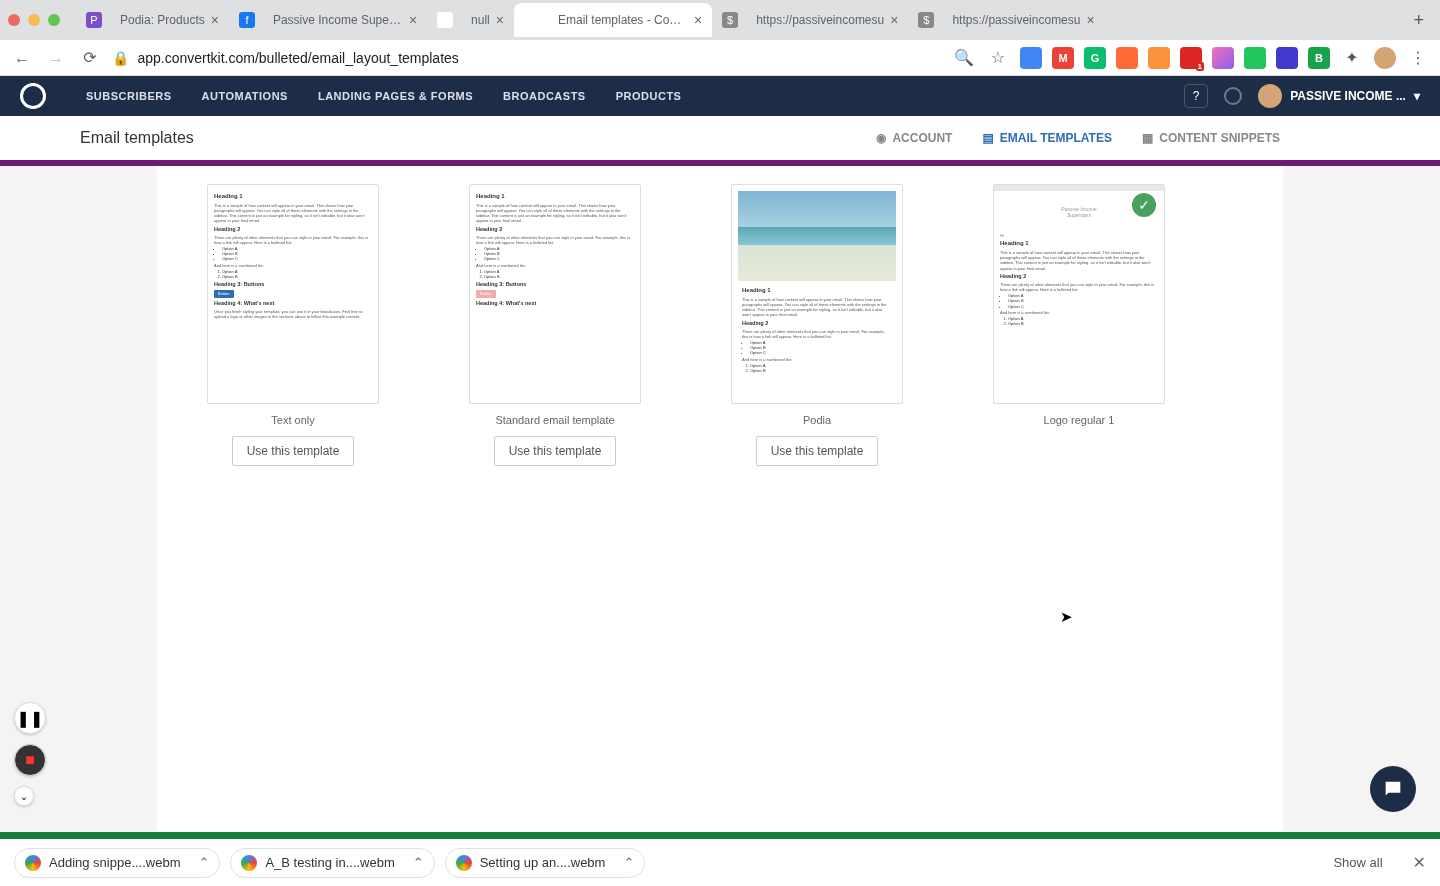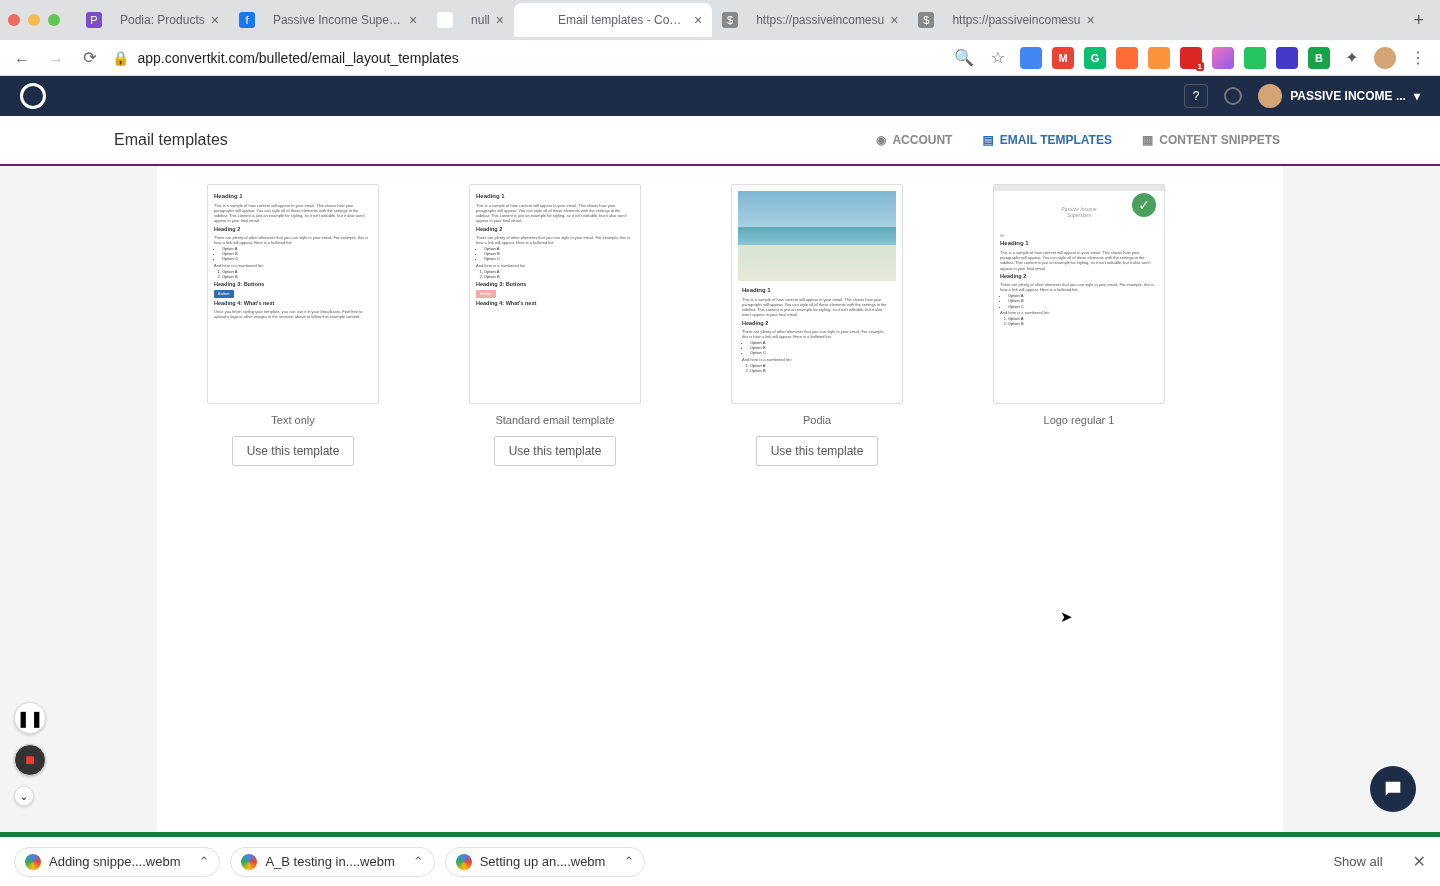--- a/index.html
+++ b/index.html
@@ -33,21 +33,21 @@
 .app-logo { width: 26px; height:26px; border:3px solid #fff; border-radius:50%; margin-right: 40px; }
 .nav-links { display:flex; gap: 30px; }
 .nav-link { color:#dbe0e8; font-size:11px; font-weight:600; letter-spacing:0.5px; cursor:pointer; }
 .app-nav-right { margin-left:auto; display:flex; align-items:center; gap:16px; }
 .help-btn { width:24px;height:24px;border:1px solid #556; border-radius:4px; display:flex;align-items:center;justify-content:center;color:#fff;font-size:12px; }
 .status-circle { width:18px;height:18px; border:2px solid #777; border-radius:50%; }
 .user-menu { display:flex; align-items:center; gap:8px; color:#fff; font-size:12px; font-weight:600; }
 .user-avatar { width:24px;height:24px; border-radius:50%; background:#d4a574; }
 
 
-.sub-nav { background:#fff; height:50px; border-bottom:2px solid #701a75; display:flex; align-items:center; padding: 0 0 0 114px; }
+.sub-nav { background:#fff; height:50px; border-bottom:6px solid #701a75; display:flex; align-items:center; padding: 0 0 0 80px; }
 .page-title { font-size:16px; color:#333; }
 .sub-tabs { margin-left:auto; display:flex; gap: 30px; padding-right: 160px; align-items:center; }
 .sub-tab { font-size:12px; font-weight:600; color:#888; display:flex; align-items:center; gap:6px; cursor:pointer; }
 .sub-tab.active { color:#2f6db3; }
 
 
 .content-area { position: absolute; top: 166px; bottom: 54px; left:0; right:0; background:#f4f4f4; display:flex; justify-content:center; }
 .content-card { width: 1126px; background:#fff; display:flex; padding: 18px 0px 40px 0px; }
 .templates-grid { flex:1; padding: 0 50px 0 50px; display:flex; flex-wrap:wrap; gap: 20px 90px; }
 .sidebar-right { width: 270px; padding-right: 22px; }
@@ -66,21 +66,21 @@
 .prev-btn-mini.pink { background:#f5a9a9; }
 
 .card-img { width:100%; height:90px; background:linear-gradient(to bottom, #7fb5d3 0%, #a8d0e0 40%, #5aa9b8 40%, #88c5d5 60%, #d8e5d5 60%, #e8e8d8 100%); }
 
 .logo-preview { background:#fff; position:relative; }
 .logo-header-bar { height:6px; background:#e8e8e8; margin:-6px -6px 4px -6px; }
 .check-badge { position:absolute; top:8px; right:8px; width:24px; height:24px; background:#4ba05e; border-radius:50%; display:flex; align-items:center; justify-content:center; color:#fff; font-size:14px; }
 .logo-img { width:50px; height:30px; margin: 6px auto; display:flex; align-items:center; justify-content:center; font-size:5px; color:#999; font-style:italic; text-align:center; }
 
 
-.downloads-bar { position:absolute; bottom:0; left:0; right:0; height:54px; background:#fff; border-top:5px solid #15803d; display:flex; align-items:center; padding: 0 14px; gap: 20px; }
+.downloads-bar { position:absolute; bottom:0; left:0; right:0; height:54px; background:#fff; border-top:7px solid #15803d; display:flex; align-items:center; padding: 0 14px; gap: 20px; }
 .download-item { display:flex; align-items:center; gap:8px; font-size:13px; color:#333; padding:6px 10px; border:1px solid #e0e0e0; border-radius:20px; cursor:pointer; }
 .download-item .dl-icon { width:16px;height:16px; border-radius:50%; background: conic-gradient(#4285f4 0deg, #ea4335 90deg, #fbbc05 180deg, #34a853 270deg, #4285f4 360deg); }
 .download-item .chev { color:#666; margin-left:10px; }
 .showall { margin-left:auto; font-size:13px; color:#555; cursor:pointer; }
 .dl-close { color:#666; font-size:16px; cursor:pointer; margin-left:10px; }
 
 
 .record-controls { position:fixed; left:14px; bottom:80px; display:flex; flex-direction:column; gap:10px; }
 .rec-btn { width:32px;height:32px; border-radius:50%; background:#fff; border:1px solid #ddd; display:flex; align-items:center;justify-content:center; box-shadow:0 1px 3px rgba(0,0,0,0.2); }
 .rec-btn.rec { background:#333; color:#f33; }
@@ -159,20 +159,27 @@
     <div class="ext-icon" style="background:#4338ca"></div>
     <div class="ext-icon" style="background:#16a34a">B</div>
     <div class="nav-icon" style="color:#555">✦</div>
     <div class="ext-icon" style="background:#d4a574;border-radius:50%"></div>
     <div class="nav-icon">⋮</div>
   </div>
 </div>
 
 <div class="app-nav">
   <div class="app-logo"></div>
+  <div class="nav-links" id="nav-links">
+      <span class="nav-link">SUBSCRIBERS</span>
+      <span class="nav-link">AUTOMATIONS</span>
+      <span class="nav-link">LANDING PAGES &amp; FORMS</span>
+      <span class="nav-link">BROADCASTS</span>
+      <span class="nav-link">PRODUCTS</span>
+    </div>
   <div class="app-nav-right">
     <div class="help-btn">?</div>
     <div class="status-circle"></div>
     <div class="user-menu">
       <div class="user-avatar"></div>
       <span>PASSIVE INCOME ...</span>
       <span>▾</span>
     </div>
   </div>
 </div>

